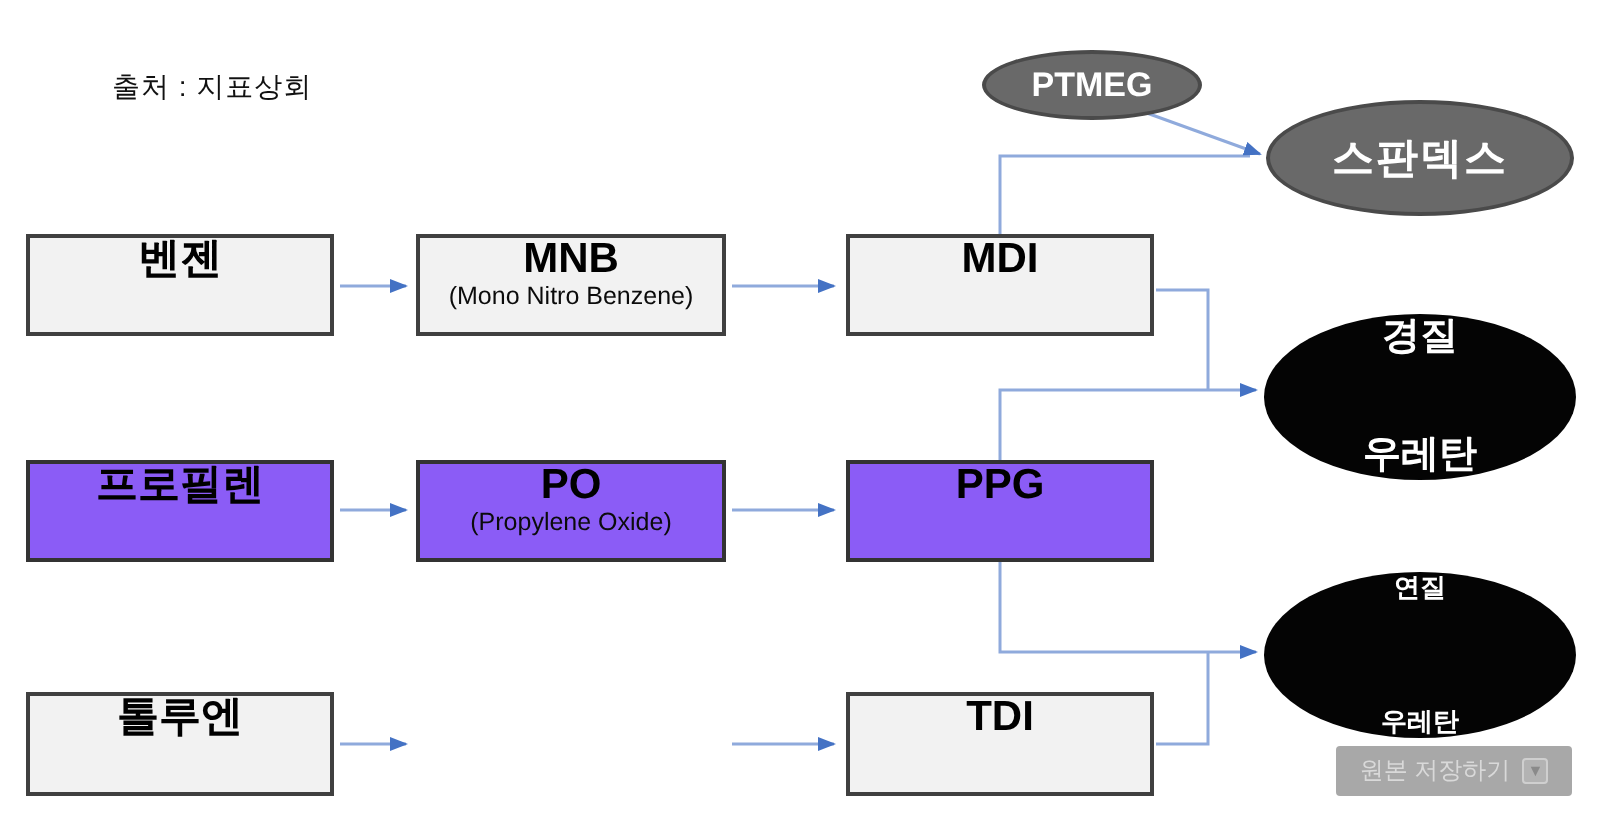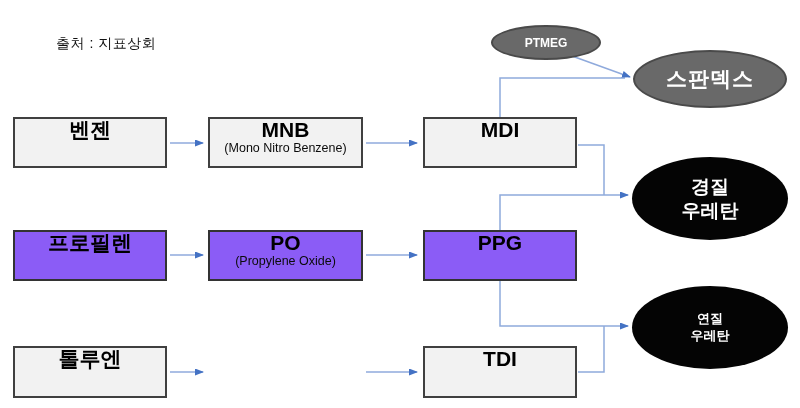--- a/index.html
+++ b/index.html
@@ -25,22 +25,22 @@
   .col3 { left:423px; width:154px; }
   .row1 { top:117px; height:51px; }
   .row2 { top:230px; height:51px; }
   .row3 { top:346px; height:52px; }
   .ellipse {
     position:absolute; border-radius:50%; color:#ffffff; font-weight:bold; text-align:center;
     display:flex; flex-direction:column; align-items:center; justify-content:center;
     box-sizing:border-box;
   }
   .ellipse.gray  { background:#696969; border:2px solid #4a4a4a; }
-  .ellipse.black { background:#040404; }
-  .el-ptmeg   { left:491px; top:25px;  width:110px; height:35px; font-size:12px; }
+  .ellipse.black { background:#040404;justify-content:space-between; }
+  .el-ptmeg   { left:491px; top:25px;  width:110px; height:35px; font-size:17px; }
   .el-spandex { left:633px; top:50px;  width:154px; height:58px; font-size:21px; letter-spacing:1px; }
   .el-rigid   { left:632px; top:157px; width:156px; height:83px; font-size:19px; line-height:1.25; }
   .el-flex    { left:632px; top:286px; width:156px; height:83px; font-size:13px; line-height:1.25; }
   .save-btn {
     position:absolute; left:668px; top:373px; width:118px; height:25px;
     background:#a8a8a8; border-radius:2px; cursor:pointer;
     display:flex; align-items:center; justify-content:center; gap:6px;
     color:#d9d9d9; font-size:12px;
   }
   .save-btn .dd-icon {
@@ -114,14 +114,18 @@
   </div>
   <div class="ellipse black el-rigid">
     <span>경질</span>
     <span>우레탄</span>
   </div>
   <div class="ellipse black el-flex">
     <span>연질</span>
     <span>우레탄</span>
   </div>
 
+  <div class="save-btn">
+    <span>원본 저장하기</span>
+    <span class="dd-icon">▼</span>
+  </div>
 
 </div>
 
 </body></html>

